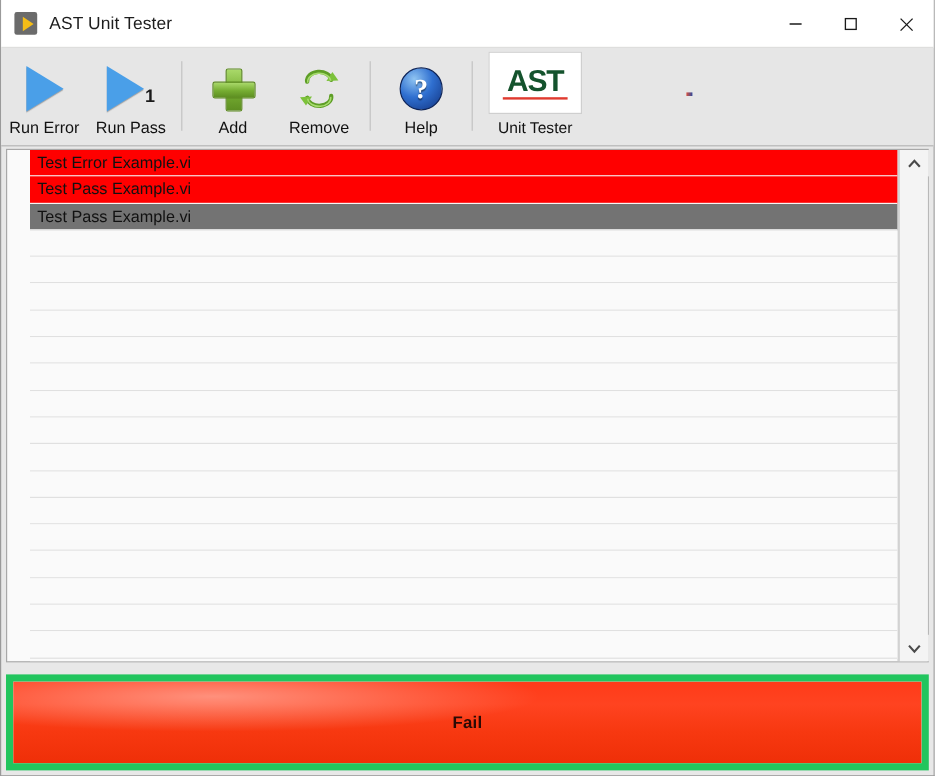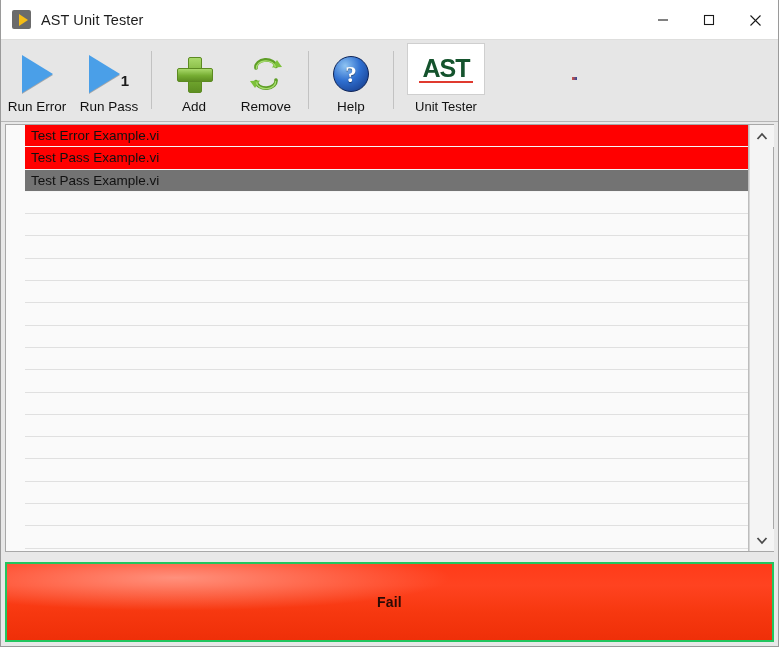--- a/index.html
+++ b/index.html
@@ -249,21 +249,21 @@
     display:flex; align-items:center; justify-content:center;
     background:#f4f4f4;
     cursor: default;
   }
   .sb-track { flex: 1 1 auto; width: 100%; background: #f4f4f4; }
 
   
   .status-outer {
     margin: 10px 4px 4px 4px;
     flex: 1 1 auto;
-    border: 2px solid #22c55e;
+    border: 6px solid #22c55e;
     position: relative;
     overflow: hidden;
   }
   .status-panel {
     position:absolute; inset:0;
     background:
       radial-gradient(ellipse 58% 70% at 22% 18%, rgba(255,255,255,0.42) 0%, rgba(255,255,255,0.0) 62%),
       linear-gradient(180deg, #ff3b19 0%, #ff4320 28%, #f73810 62%, #ef2f08 100%);
     display:flex; align-items:center; justify-content:center;
   }

